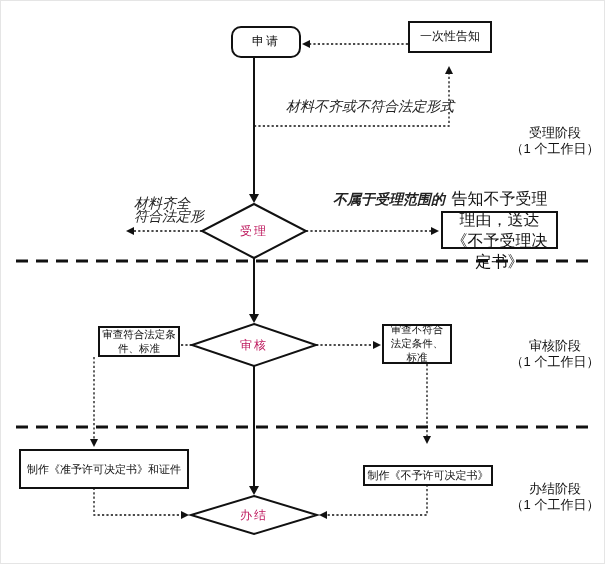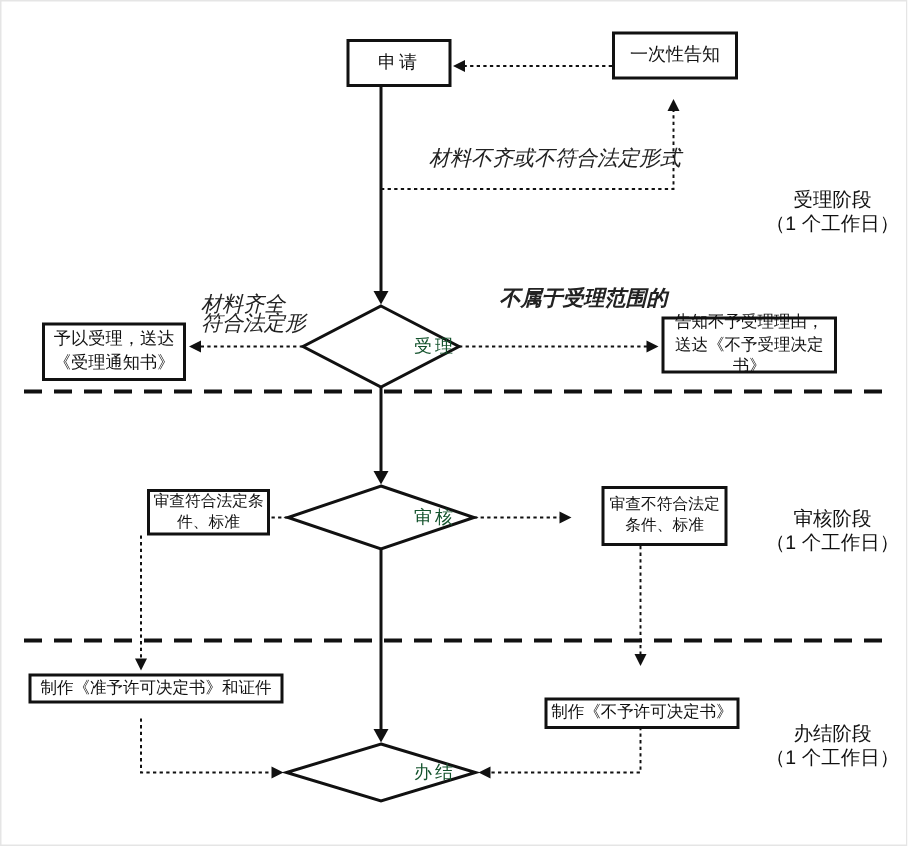--- a/index.html
+++ b/index.html
@@ -12,21 +12,21 @@
   .box{
     position:absolute;border:2px solid #111;background:#fff;
     display:flex;align-items:center;justify-content:center;text-align:center;
     box-sizing:border-box;font-size:11.5px;line-height:1.32;color:#111;
     padding:1px 2px;
   }
   .box.small{font-size:10.5px;}
   .box.nowrap{white-space:nowrap;font-size:11px;}
   .dlabel{
     position:absolute;transform:translate(-50%,-50%);
-    font-size:12px;letter-spacing:2px;color:#14532d;white-space:nowrap;margin-left:36px;
+    font-size:12px;letter-spacing:2px;color:#be185d;white-space:nowrap;
   }
   .stage-label{
     position:absolute;width:120px;text-align:center;
     font-size:13px;line-height:16px;color:#111;
   }
   .elabel{
     position:absolute;font-style:italic;color:#222;
     font-family:"Liberation Serif","DejaVu Serif",serif;
     font-size:14px;line-height:13px;white-space:nowrap;
   }
@@ -71,33 +71,32 @@
     <path d="M93,478 L93,514 L180,514" stroke="#111" stroke-width="1.3" stroke-dasharray="2.2,2.2" fill="none"></path>
     <polygon points="188,514 180,510 180,518" fill="#111"></polygon>
     <path d="M426,466 L426,514 L324,514" stroke="#111" stroke-width="1.3" stroke-dasharray="2.2,2.2" fill="none"></path>
     <polygon points="318,514 326,510 326,518" fill="#111"></polygon>
 
     <polygon points="253,203 305,230 253,257 201,230" fill="#fff" stroke="#111" stroke-width="2"></polygon>
     <polygon points="253,323 315,344 253,365 191,344" fill="#fff" stroke="#111" stroke-width="2"></polygon>
     <polygon points="253,495 316,514 253,533 190,514" fill="#fff" stroke="#111" stroke-width="2"></polygon>
   </svg>
 
-  <div class="box" style="left:230px;top:25px;width:70px;height:32px;letter-spacing:2px;font-size:12px;">申请</div>
+  <div class="box" style="left:230px;top:25px;width:70px;height:32px;letter-spacing:2px;font-size:12px;border-radius:10px;">申请</div>
 
   <div class="box" style="left:407px;top:20px;width:84px;height:32px;font-size:12px;">一次性告知</div>
 
-  <div class="box" style="left:27px;top:214px;width:96px;height:39px;">予以受理，送达《受理通知书》</div>
 
-  <div class="box" style="left:440px;top:210px;width:117px;height:38px;font-size:11px;">告知不予受理理由，送达《不予受理决定书》</div>
+  <div class="box" style="left:440px;top:210px;width:117px;height:38px;font-size:16px;">告知不予受理理由，送达《不予受理决定书》</div>
 
   <div class="box small" style="left:53px;top:325px;width:82px;height:31px;margin-left:44px;">审查符合法定条件、标准</div>
 
-  <div class="box small" style="left:381px;top:323px;width:84px;height:40px;margin-left:19px;">审查不符合法定条件、标准</div>
+  <div class="box small" style="left:381px;top:323px;width:70px;height:40px;">审查不符合法定条件、标准</div>
 
-  <div class="box nowrap" style="left:18px;top:448px;width:170px;height:20px;">制作《准予许可决定书》和证件</div>
+  <div class="box nowrap" style="left:18px;top:448px;width:170px;height:40px;">制作《准予许可决定书》和证件</div>
 
   <div class="box nowrap" style="left:362px;top:445px;width:130px;height:21px;margin-top:19px;">制作《不予许可决定书》</div>
 
   <div class="dlabel" style="left:253px;top:230px;">受理</div>
   <div class="dlabel" style="left:253px;top:344px;">审核</div>
   <div class="dlabel" style="left:253px;top:514px;">办结</div>
 
   <div class="elabel" style="left:285px;top:99px;width:145px;">材料不齐或不符合法定形式</div>
 
   <div class="elabel" style="left:133px;top:196px;width:70px;">

